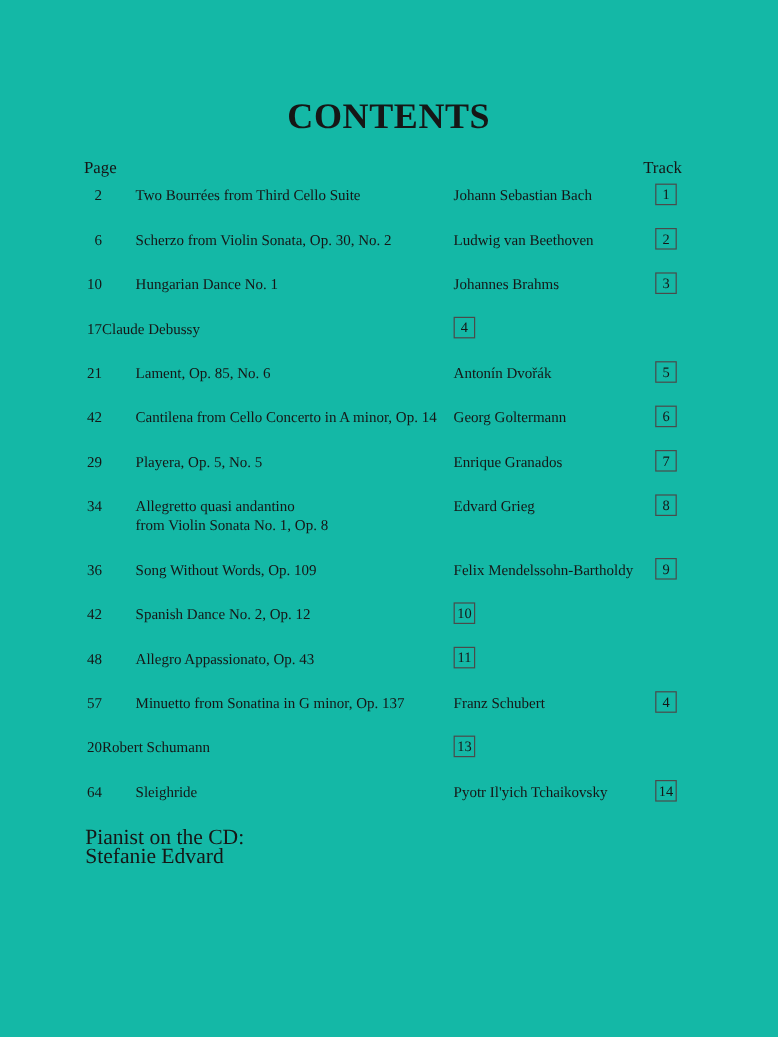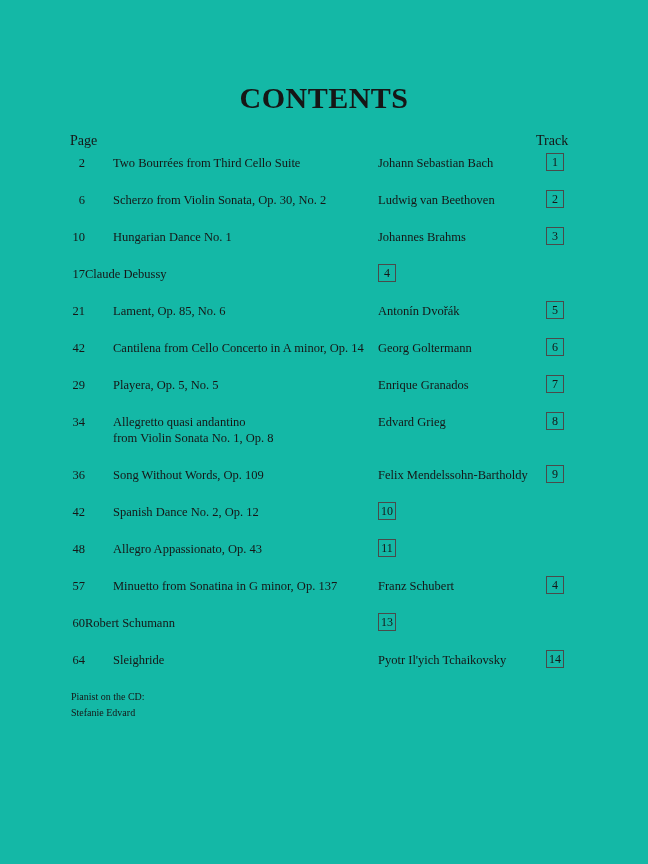--- a/index.html
+++ b/index.html
@@ -55,21 +55,21 @@
     height: 18px;
     margin-top: -2px;
     border: 1px solid #4a4a4a;
     font-size: 12px;
     line-height: 16px;
     text-align: center;
   }
   .footer {
     margin-top: 16px;
     margin-left: 71px;
-    font-size: 10px;
+    font-size: 18px;
     line-height: 16px;
   }
   .footer-line { display: block; }
 </style>
 </head>
 <body>
 
 <div class="page">
 
   <div class="doc-title">CONTENTS</div>
@@ -212,21 +212,21 @@
         <span class="title-line">Minuetto from Sonatina in G minor, Op. 137</span>
         <span class="title-line"></span>
       </span>
       <span class="col-composer">Franz Schubert</span>
       <span class="col-track">
         <span class="track-box">4</span>
       </span>
     </div>
 
     <div class="toc-row">
-      <span class="col-page">60</span>
+      <span class="col-page">20</span>
       <span class="col-composer">Robert Schumann</span>
       <span class="col-track">
         <span class="track-box">13</span>
       </span>
     </div>
 
     <div class="toc-row">
       <span class="col-page">64</span>
       <span class="col-title">
         <span class="title-line">Sleighride</span>

